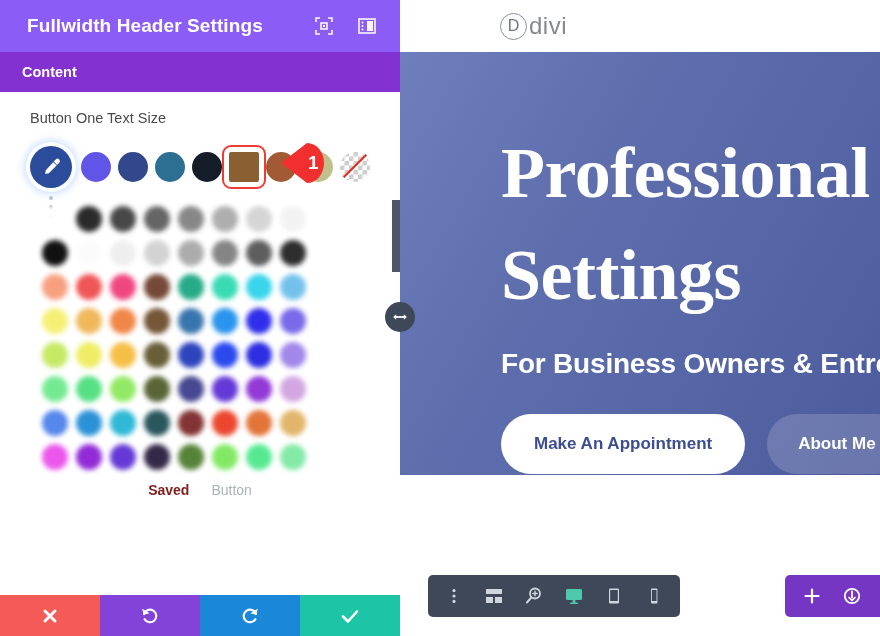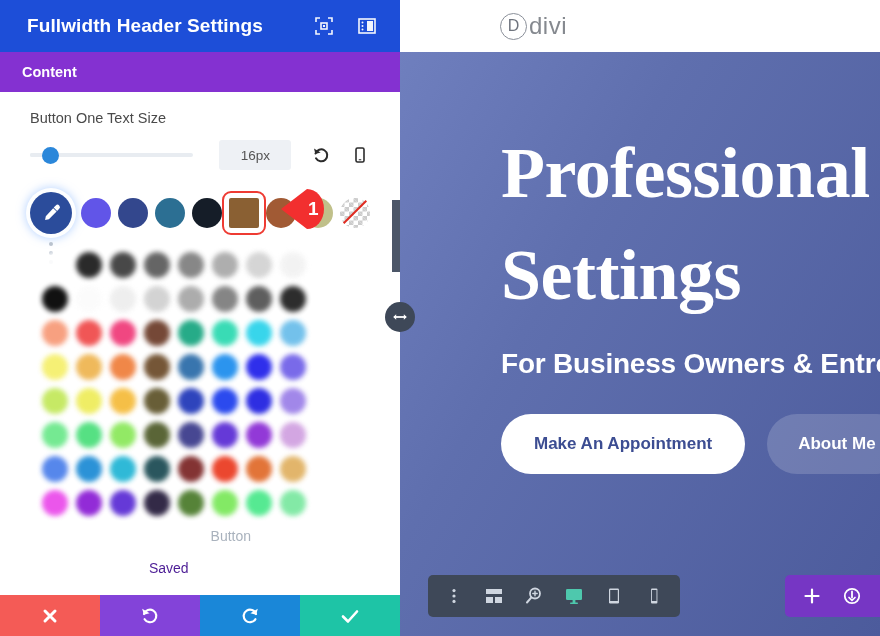--- a/index.html
+++ b/index.html
@@ -12,21 +12,21 @@
   #app { position: relative; width: 880px; height: 636px; overflow: hidden; }
 
   
   .panel {
     position: absolute; left: 0; top: 0;
     width: 400px; height: 636px;
     background: #fff;
     overflow: hidden;
   }
   .panel-header {
-    height: 52px; background: #1d4ed8;
+    height: 52px; background: #8b5cf6;
     display: flex; align-items: center;
     padding: 0 16px 0 27px;
   }
   .panel-title {
     color: #fff; font-size: 19px; font-weight: bold;
     letter-spacing: .1px; flex: 1;
   }
   .hdr-icons { display: flex; align-items: center; gap: 25px; padding-right: 8px; }
   .hdr-icon { width: 18px; height: 18px; opacity: .95; cursor: pointer; }
 
@@ -135,21 +135,21 @@
     padding-left: 8px;
   }
   .pc { width: 34px; height: 34px; display:flex; align-items:center; justify-content:center; }
   .pc i { display: block; width: 26px; height: 26px; border-radius: 50%; }
 
   .saved-recent {
     margin-top: 8px; display: flex; justify-content: center; gap: 22px;
     font-size: 14px;
   }
   .sr-tab { cursor: pointer; }
-  .sr-tab.on { color: #4c1d95; font-weight: normal; margin-top: 32px; }
+  .sr-tab.on { color: #7f1d1d; font-weight: bold; }
   .sr-tab.off { color: #a9b2bd; }
 
   
   .action-bar {
     position: absolute; left: 0; bottom: 0; width: 400px; height: 41px;
     display: flex;
   }
   .act { flex: 1; display: flex; align-items: center; justify-content: center; cursor: pointer; }
   .act.cancel { background: #f45b56; }
   .act.undo   { background: #8343d9; }
@@ -168,21 +168,21 @@
   .divi-logo { display: flex; align-items: center; gap: 2px; }
   .divi-circle {
     width: 27px; height: 27px; border-radius: 50%;
     border: 1.4px solid #8a8f99;
     display: flex; align-items: center; justify-content: center;
     color: #6f747e; font-size: 16px; font-family: "Liberation Sans", sans-serif;
   }
   .divi-word { color: #85898f; font-size: 24px; letter-spacing: .5px; }
 
   .hero {
-    position: absolute; left: 0; top: 52px; width: 480px; height: 584px;
+    position: absolute; left: 0; top: 52px; width: 480px; height: 423px;
     background: linear-gradient(120deg, #6f7fbe 0%, #5f6fae 35%, #4c5b9c 100%);
     padding-left: 101px; padding-top: 70px;
   }
   .hero h1 {
     font-family: "Liberation Serif", serif;
     color: #fff; font-size: 72px; font-weight: bold;
     line-height: 1.42; letter-spacing: -.5px; white-space: nowrap;
   }
   .hero h2 {
     color: #fff; font-size: 28px; font-weight: bold;
@@ -263,39 +263,20 @@
     </div>
 
     <div class="tabs">
       <div class="tab">Content</div>
     </div>
 
     <div class="panel-body">
 
       <div class="field-label">Button One Text Size</div>
 
-      <div class="slider-row">
-        <div class="slider">
-          <div class="slider-fill"></div>
-          <div class="slider-knob"></div>
-        </div>
-        <div class="num-field">16px</div>
-        <div class="icon-btn">
-          <svg width="20" height="20" viewBox="0 0 20 20">
-            <path d="M4.5 8.5 A6 6 0 1 1 5 13.3" fill="none" stroke="#2b2b2b" stroke-width="2" stroke-linecap="round"></path>
-            <path d="M3 3.6 L4.4 9 L9.6 7.5 Z" fill="#2b2b2b"></path>
-          </svg>
-        </div>
-        <div class="icon-btn">
-          <svg width="20" height="20" viewBox="0 0 20 20">
-            <rect x="6" y="3" width="8" height="14" rx="1.5" fill="none" stroke="#2b2b2b" stroke-width="1.6"></rect>
-            <rect x="8.6" y="14.3" width="2.8" height="1" rx=".5" fill="#2b2b2b"></rect>
-          </svg>
-        </div>
-      </div>
 
 
       <div class="swatch-row">
         <div class="eyedropper-wrap">
           <div class="eyedropper">
             <svg width="22" height="22" viewBox="0 0 22 22">
               <path d="M15.8 3.4a2.4 2.4 0 0 1 3.4 3.4l-2.1 2.1-3.4-3.4 2.1-2.1z" fill="#fff"></path>
               <path d="M13.2 6.2l3.4 3.4-7.7 7.7-3.8.7.7-3.8 7.4-8z" fill="#fff"></path>
             </svg>
           </div>

